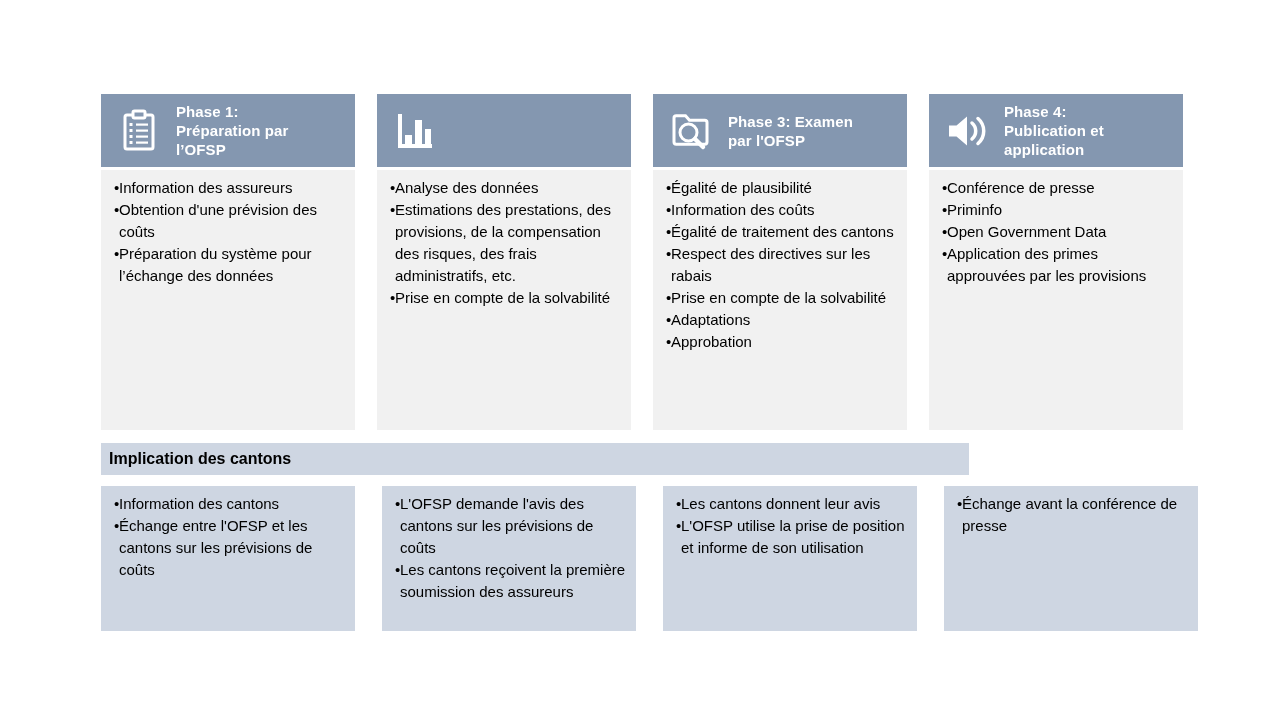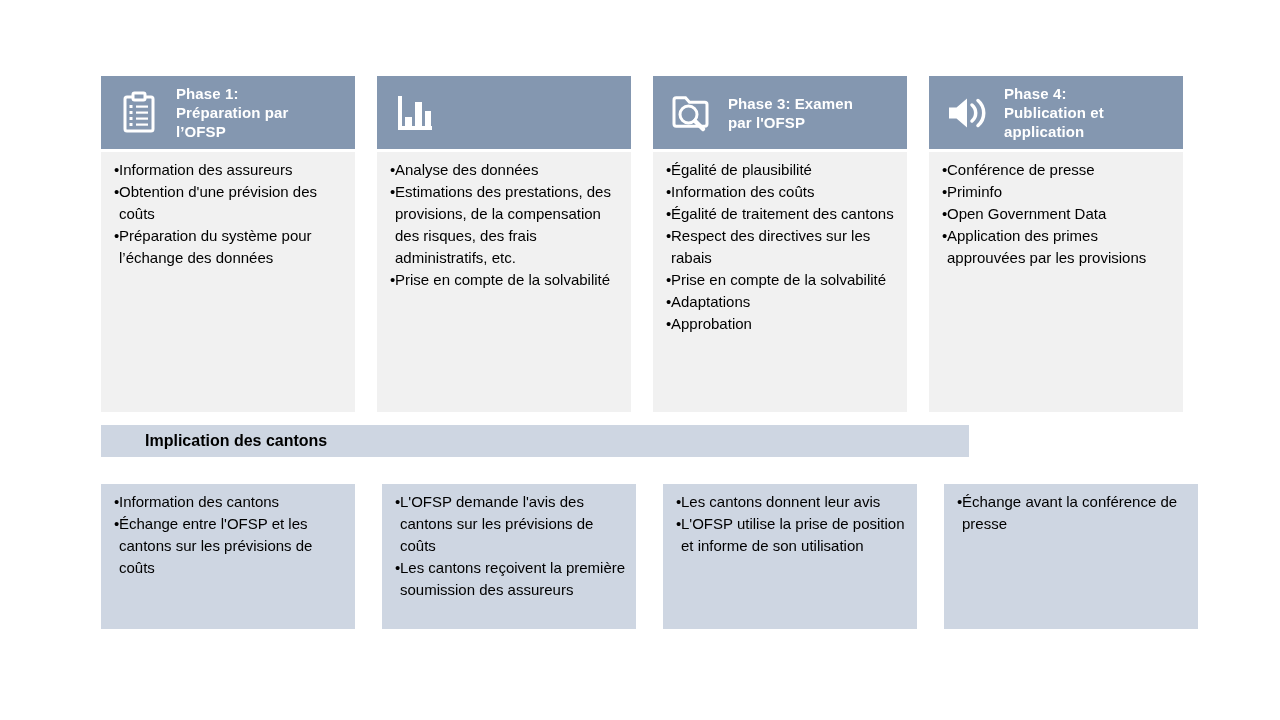--- a/index.html
+++ b/index.html
@@ -18,21 +18,21 @@
     position: relative;
     width: 1280px;
     height: 720px;
     background: var(--page-bg);
     overflow: hidden;
   }
 
   .layout {
     position: absolute;
     left: 101px;
-    top: 76px;
+    top: 94px;
     width: 868px;
   }
 
   .grid-row {
     display: grid;
     grid-template-columns: repeat(4, 254px);
     column-gap: 22px;
   }
 
   
@@ -76,25 +76,24 @@
     height: 32px;
     background: var(--canton-bg);
     display: flex;
     align-items: center;
     padding-left: 8px;
   }
   .canton-banner span {
     font-size: 16px;
     font-weight: bold;
     color: var(--body-text);
-    margin-left: 36px;
-  }
-
-  
-  .canton-row { margin-top: 27px; height: 145px; gap: 27px; }
+  }
+
+  
+  .canton-row { margin-top: 11px; height: 145px; gap: 27px; }
   .canton-body {
     background: var(--canton-bg);
     height: 145px;
     padding: 7px 4px 0 0;
     color: var(--body-text);
   }
 
   
   ul.bullets { list-style: none; }
   ul.bullets li {

